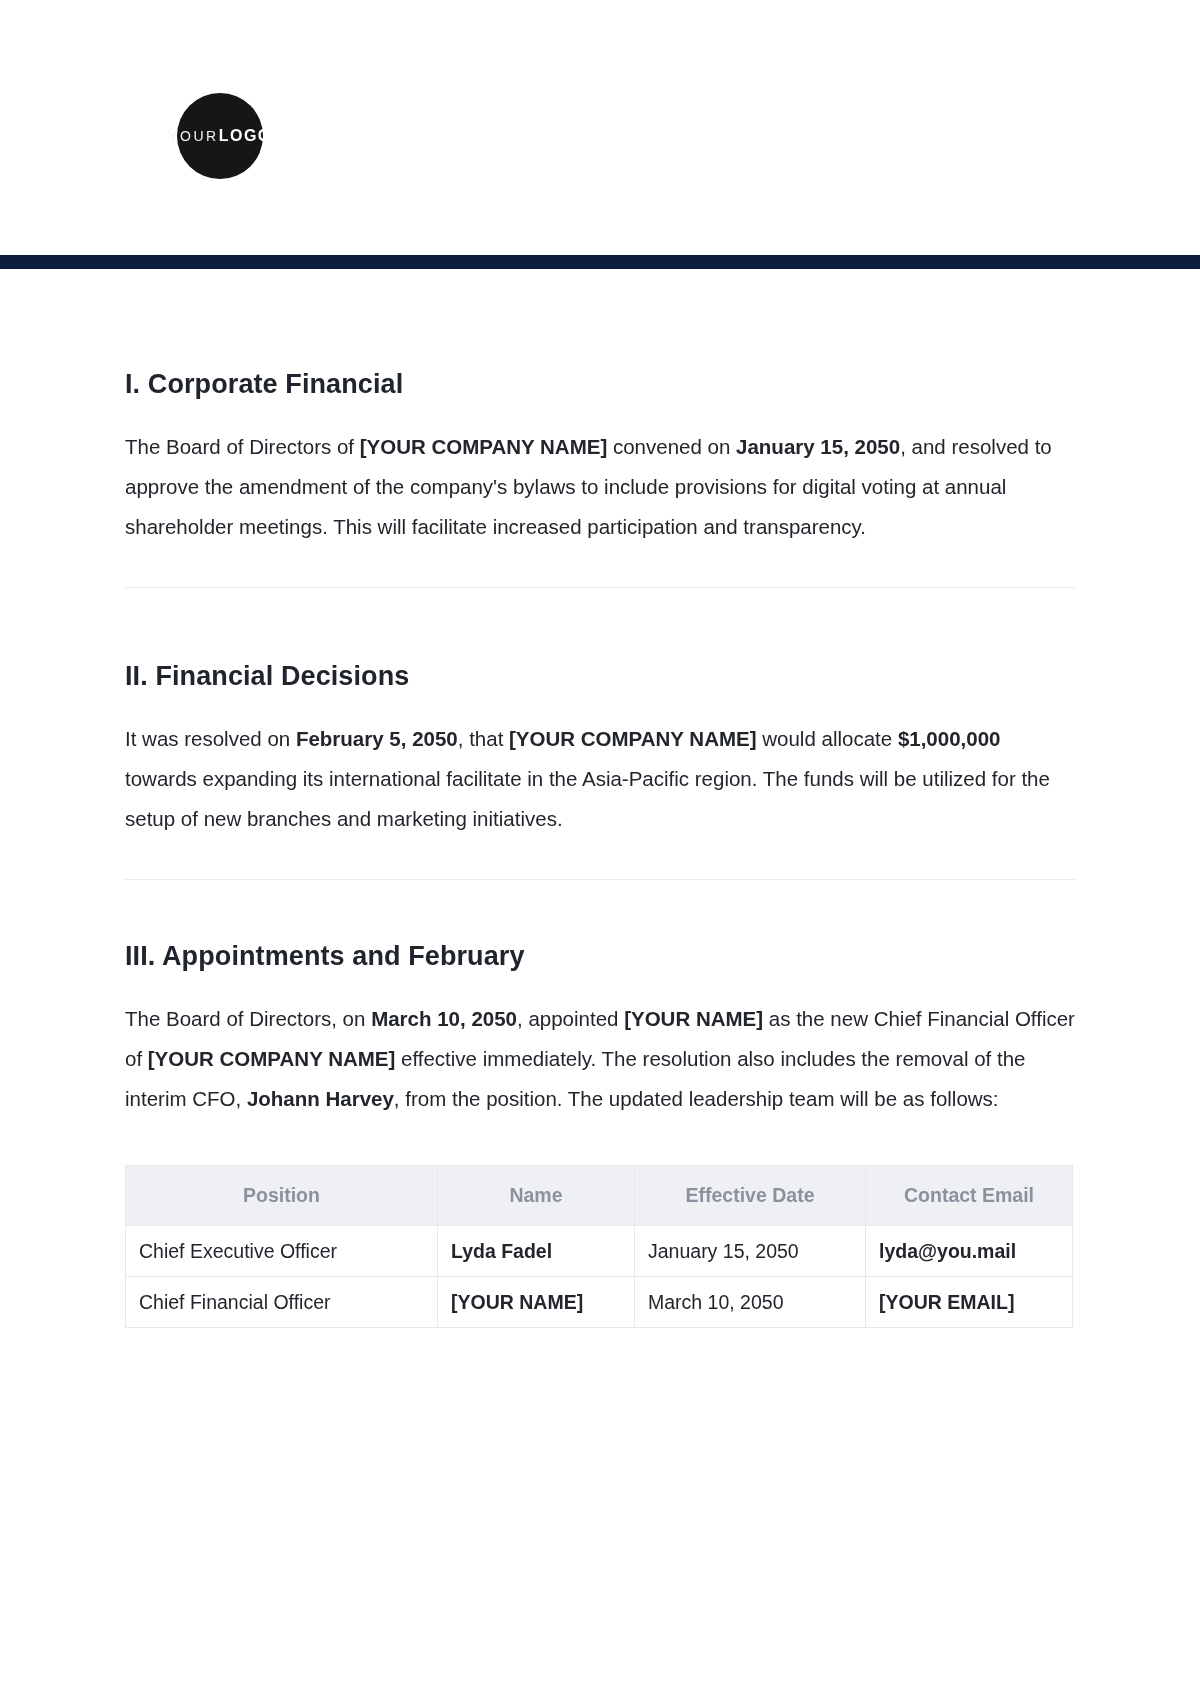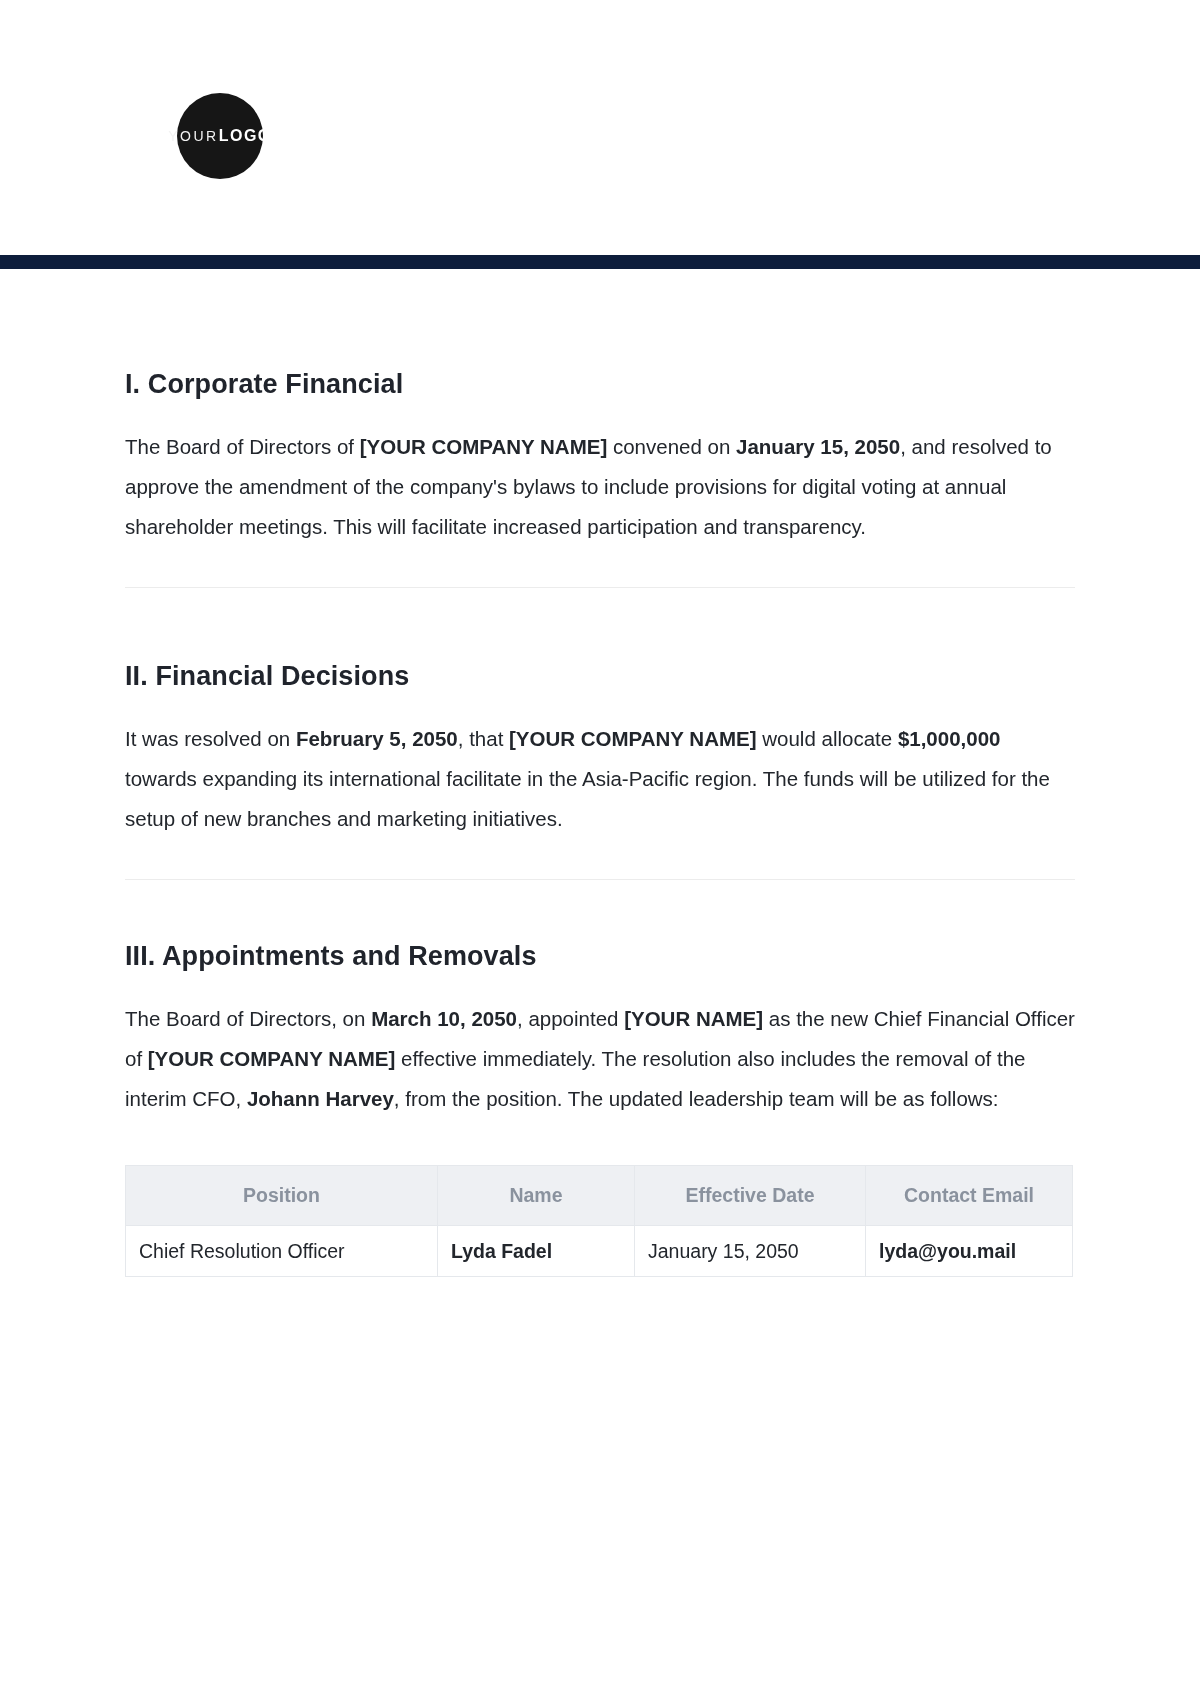--- a/index.html
+++ b/index.html
@@ -143,42 +143,48 @@
   <hr class="divider">
 
   <section class="section-2">
     <h2>II. Financial Decisions</h2>
     <p><span>It was resolved on </span><b>February 5, 2050</b><span>, that </span><b>[YOUR COMPANY NAME]</b><span> would allocate </span><b>$1,000,000</b><span> towards expanding its international facilitate in the Asia-Pacific region. The funds will be utilized for the setup of new branches and marketing initiatives.</span></p>
   </section>
 
   <hr class="divider">
 
   <section class="section-3">
-    <h2>III. Appointments and Removals</h2>
+    <h2>III. Appointments and February</h2>
     <p><span>The Board of Directors, on </span><b>March 10, 2050</b><span>, appointed </span><b>[YOUR NAME]</b><span> as the new Chief Financial Officer of </span><b>[YOUR COMPANY NAME]</b><span> effective immediately. The resolution also includes the removal of the interim CFO, </span><b>Johann Harvey</b><span>, from the position. The updated leadership team will be as follows:</span></p>
   </section>
 
   <table class="leadership">
     <colgroup>
       <col class="c1">
         <col class="c2">
         <col class="c3">
         <col class="c4">
     </colgroup>
     <thead>
       <tr>
         <th>Position</th>
         <th>Name</th>
         <th>Effective Date</th>
         <th>Contact Email</th>
       </tr>
     </thead>
     <tbody>
       <tr>
-        <td>Chief Resolution Officer</td>
+        <td>Chief Executive Officer</td>
         <td class="bold">Lyda Fadel</td>
         <td>January 15, 2050</td>
         <td class="bold">lyda@you.mail</td>
+      </tr>
+      <tr>
+        <td>Chief Financial Officer</td>
+        <td class="bold">[YOUR NAME]</td>
+        <td>March 10, 2050</td>
+        <td class="bold">[YOUR EMAIL]</td>
       </tr>
     </tbody>
   </table>
 
 </div>
 
 </body></html>

